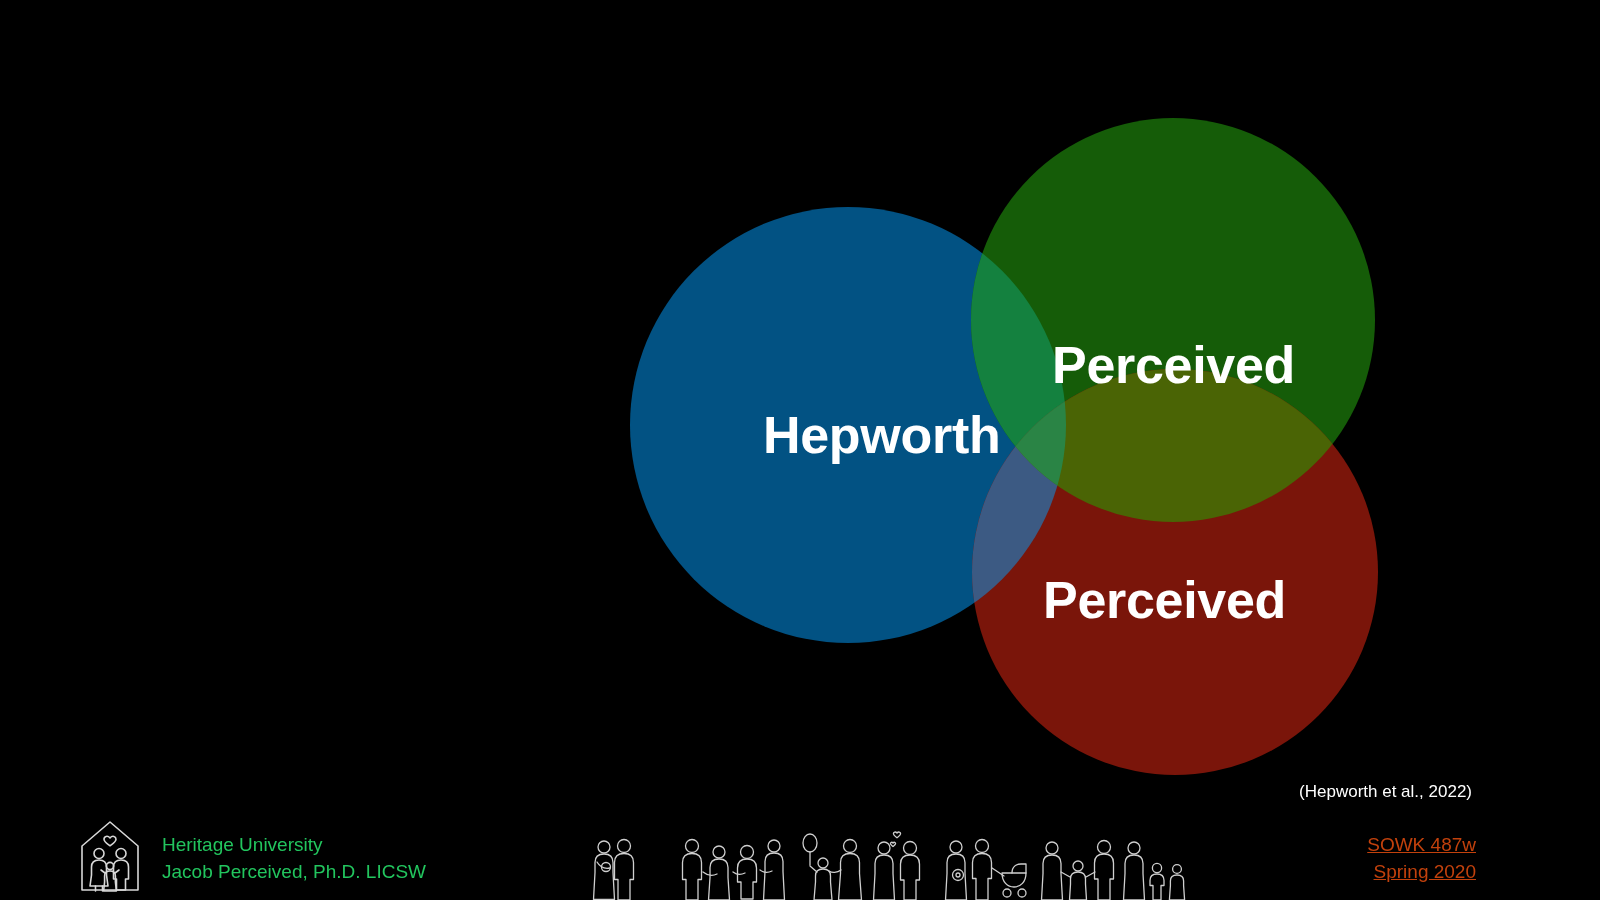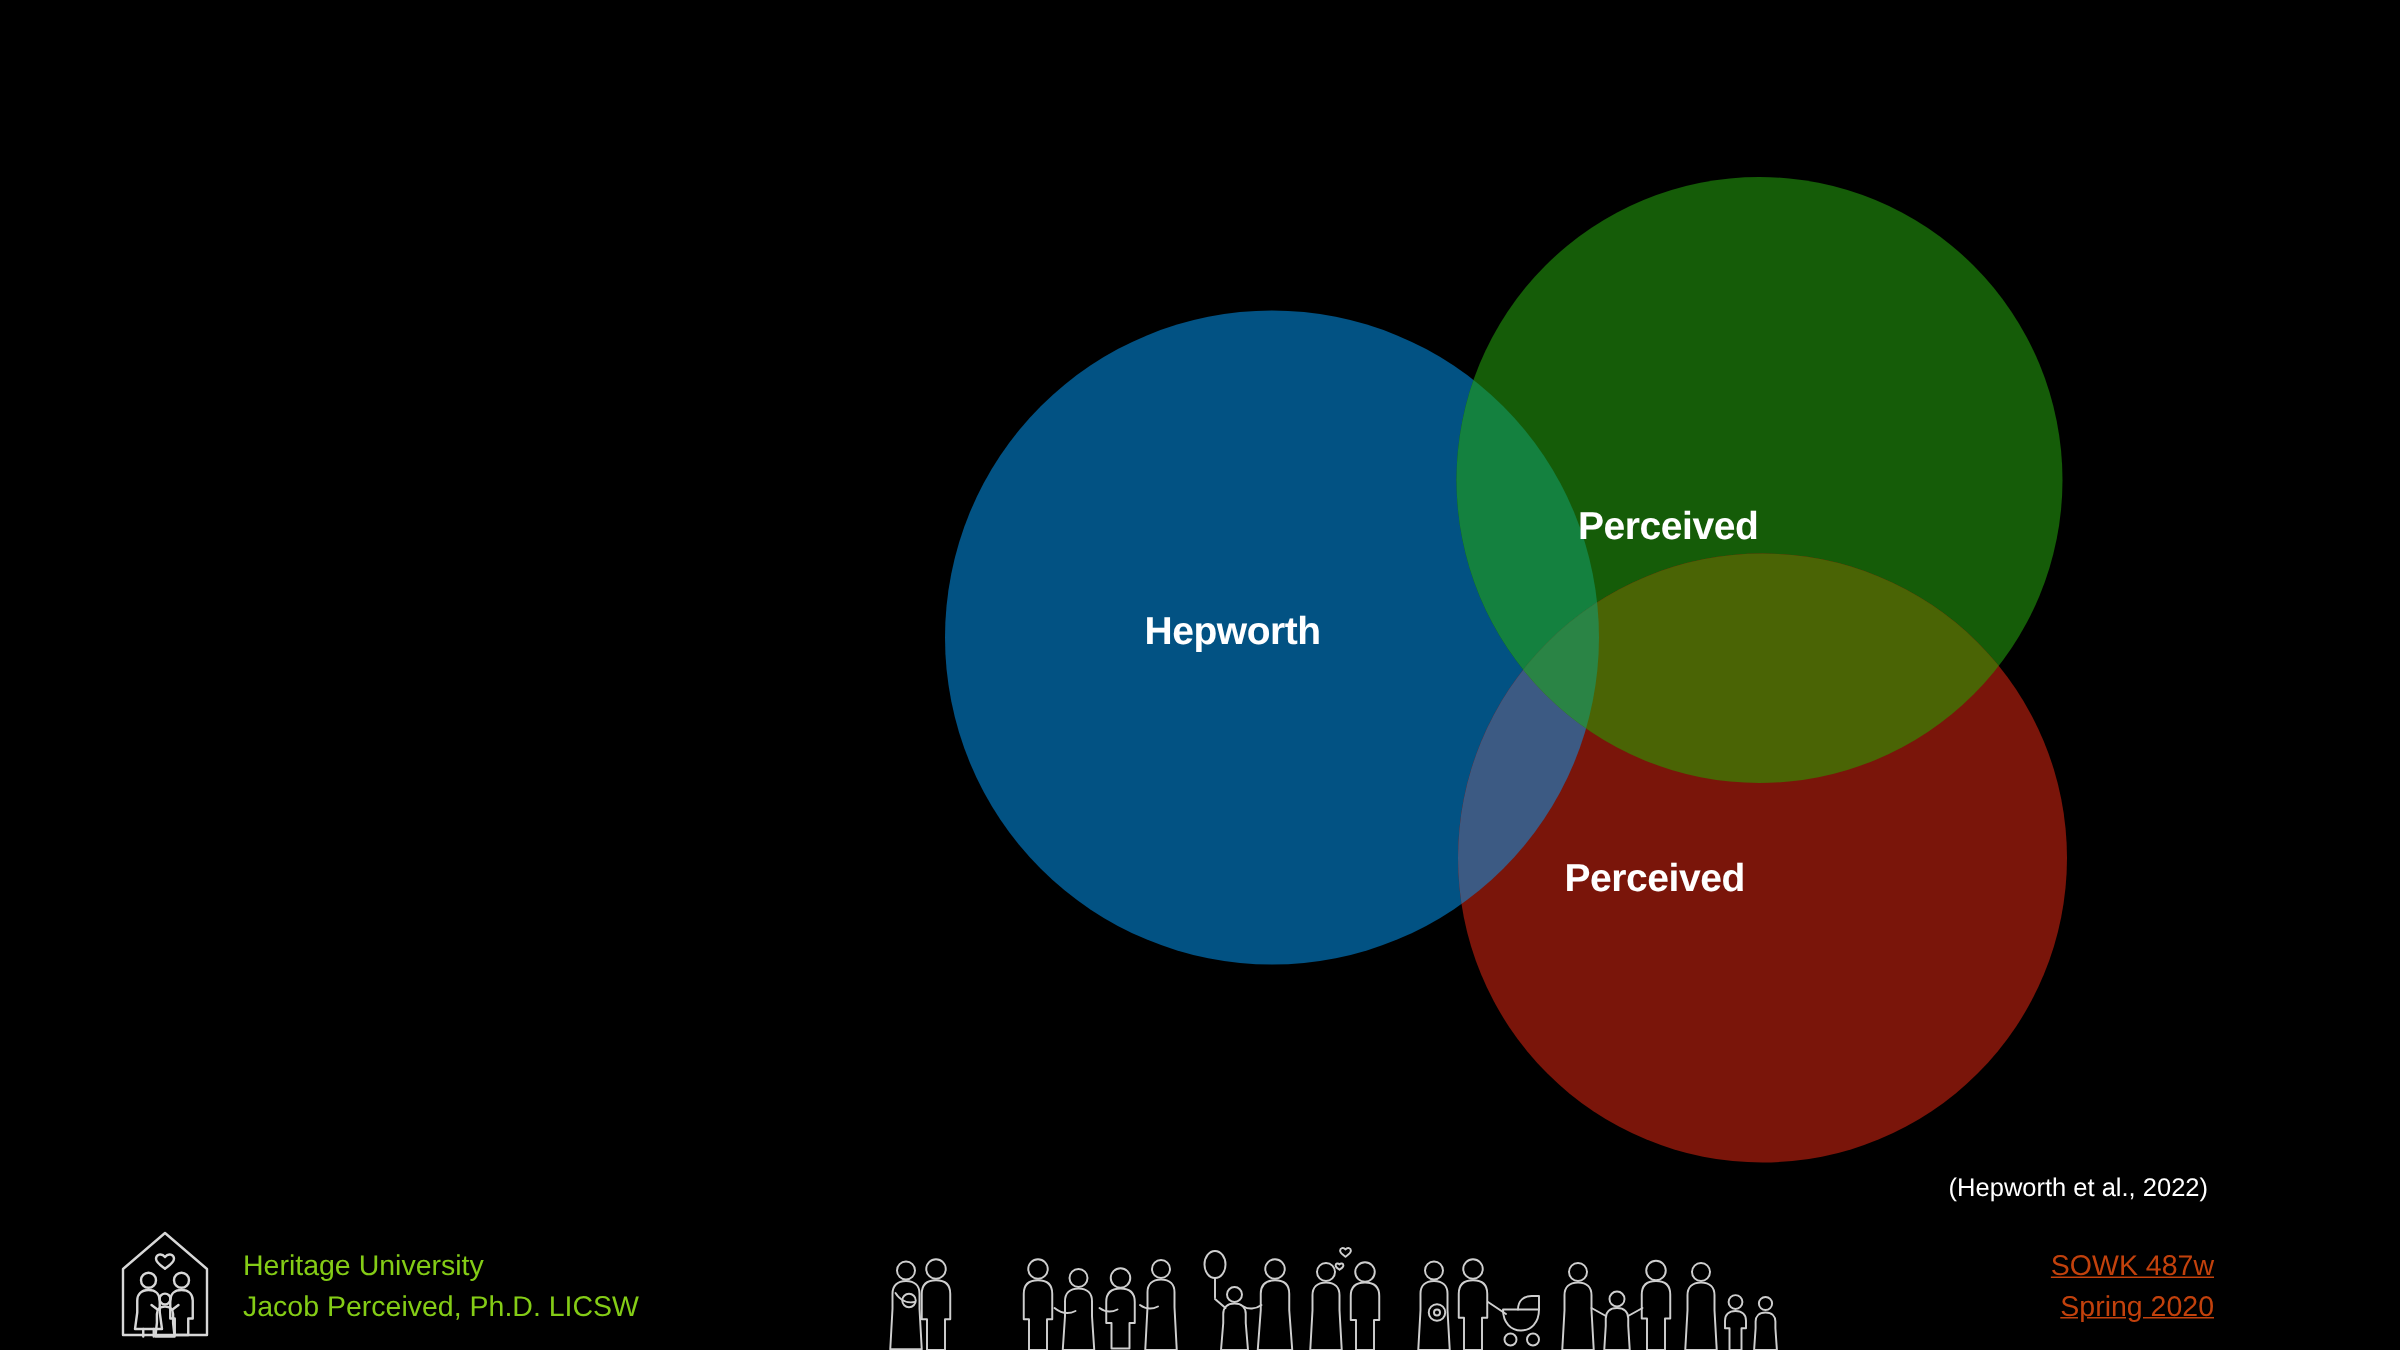--- a/index.html
+++ b/index.html
@@ -46,21 +46,21 @@
     width: 850px;
     height: 740px;
   }
   .venn svg {
     display: block;
     width: 850px;
     height: 740px;
   }
   .venn-label {
     position: absolute;
-    font-size: 26px;
+    font-size: 52px;
     font-weight: bold;
     color: #ffffff;
     white-space: nowrap;
     letter-spacing: -0.3px;
   }
   .label-enacted   { left: 163px; top: 325px; }
   .label-perceived { left: 452px; top: 255px; }
   .label-prescribed{ left: 443px; top: 490px; }
 
   
@@ -83,21 +83,21 @@
     gap: 20px;
   }
   .logo-mark {
     width: 64px;
     height: 76px;
     flex: 0 0 auto;
   }
   .footer-text {
     font-size: 19px;
     line-height: 1.42;
-    color: #84cc16;
+    color: #22c55e;
     padding-bottom: 6px;
     white-space: nowrap;
   }
 
   .footer-strip {
     position: absolute;
     left: 588px;
     bottom: 0px;
     width: 600px;
     height: 80px;

